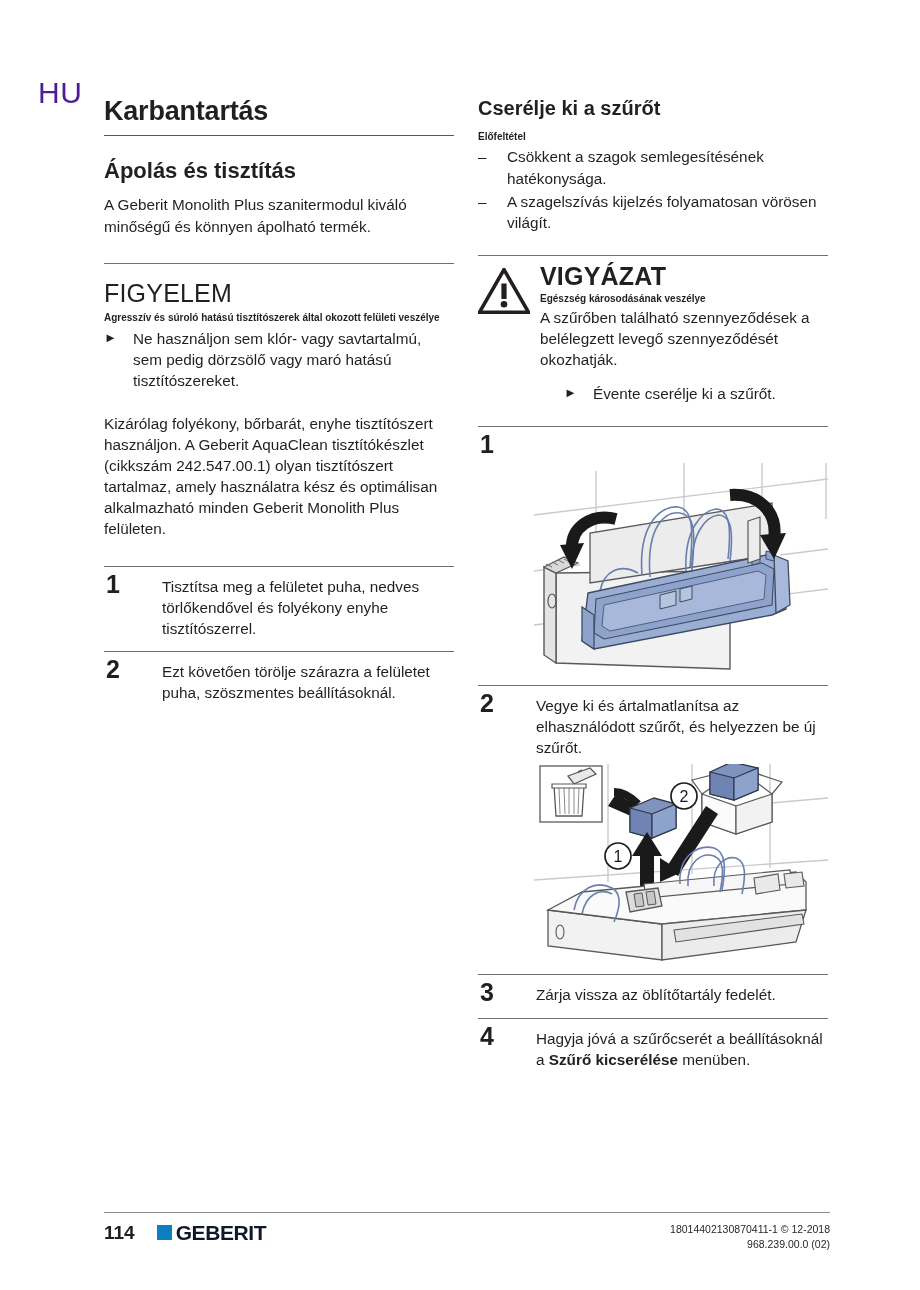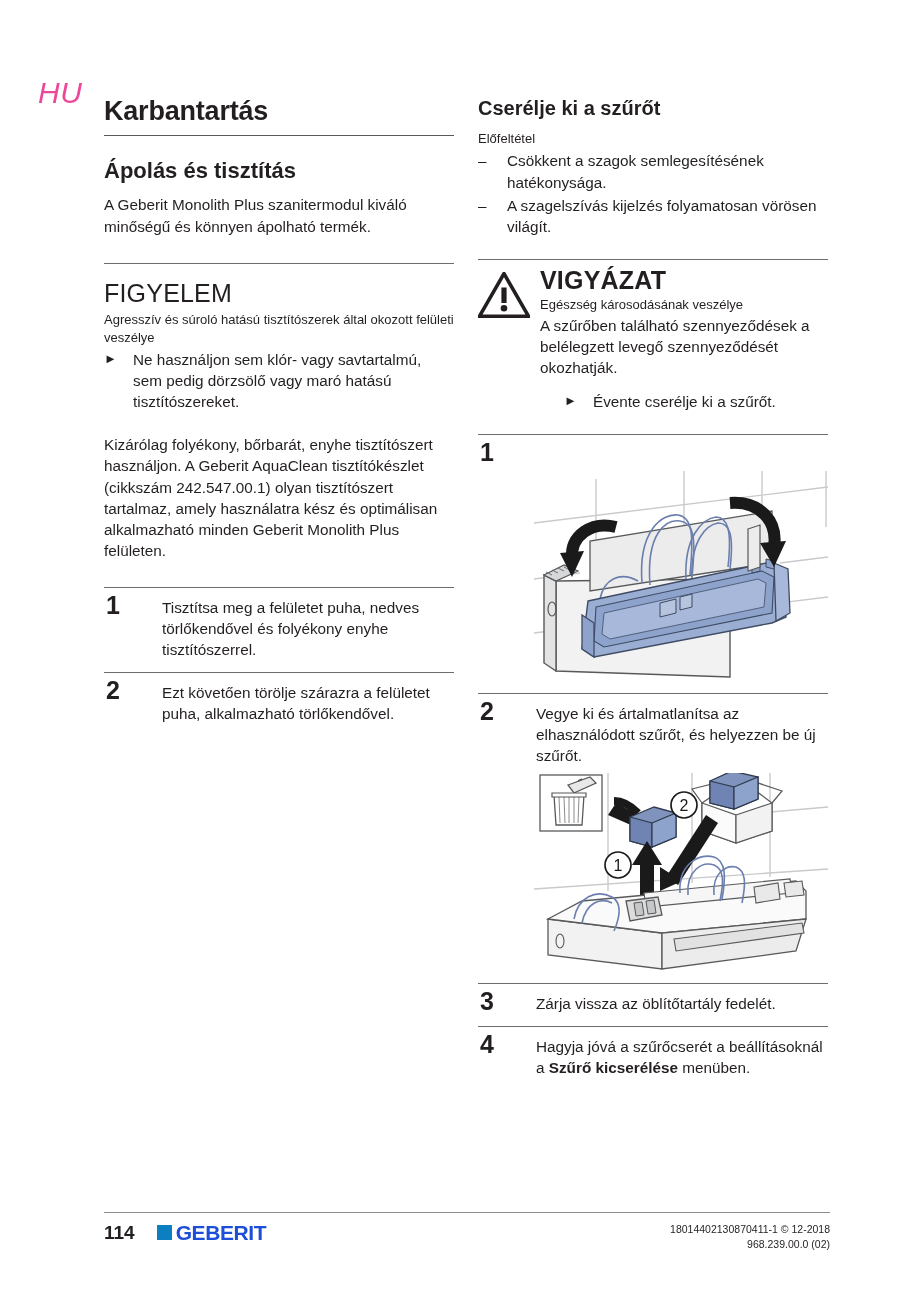--- a/index.html
+++ b/index.html
@@ -22,23 +22,22 @@
   }
 
   
   .lang-marker {
     position: absolute;
     left: 38px;
     top: 78px;
     font-size: 30px;
     font-weight: 400;
     letter-spacing: 0.5px;
-    color: #ec4899;
+    color: #4c1d95;
     line-height: 1;
-    font-style: italic;
   }
 
   
   .col {
     position: absolute;
     top: 96px;
     width: 350px;
   }
   .col-left  { left: 104px; }
   .col-right { left: 478px; }
@@ -76,22 +75,22 @@
     line-height: 1.2;
   }
   h3.notice-title {
     font-size: 25px;
     font-weight: normal;
     margin: 0 0 4px 0;
     line-height: 1.1;
     letter-spacing: 0.2px;
   }
   .sub-bold {
-    font-size: 13px;
-    font-weight: normal;
+    font-size: 10px;
+    font-weight: bold;
     line-height: 1.34;
     margin: 0 0 2px 0;
   }
 
   p.body-text {
     font-size: 15.3px;
     line-height: 1.38;
     margin: 0 0 0 0;
   }
   .gap-md { height: 20px; }
@@ -213,21 +212,21 @@
     width: 15px;
     height: 15px;
     background: #0b7fc0;
     margin-right: 4px;
   }
   .logo-word {
     font-size: 21px;
     font-weight: bold;
     letter-spacing: -0.4px;
     line-height: 1;
-    color: #1d4ed8;
+    color: #0f172a;
   }
   .footer-right {
     text-align: right;
     font-size: 10.5px;
     line-height: 1.45;
     color: #231f20;
   }
 </style>
 </head>
 <body>
@@ -268,21 +267,21 @@
 
     <hr class="rule-thin">
     <div class="step step-block">
       <div class="step-num">1</div>
       <div class="step-body">Tisztítsa meg a felületet puha, nedves törlőkendővel és folyékony enyhe tisztítószerrel.</div>
     </div>
 
     <hr class="rule-thin">
     <div class="step step-block">
       <div class="step-num">2</div>
-      <div class="step-body">Ezt követően törölje szárazra a felületet puha, alkalmazható törlőkendővel.</div>
+      <div class="step-body">Ezt követően törölje szárazra a felületet puha, szöszmentes beállításoknál.</div>
     </div>
 
   </div>
 
   <div class="col col-right">
 
     <h2 class="section-title-rt">Cserélje ki a szűrőt</h2>
 
     <div class="sub-bold">Előfeltétel</div>
 

